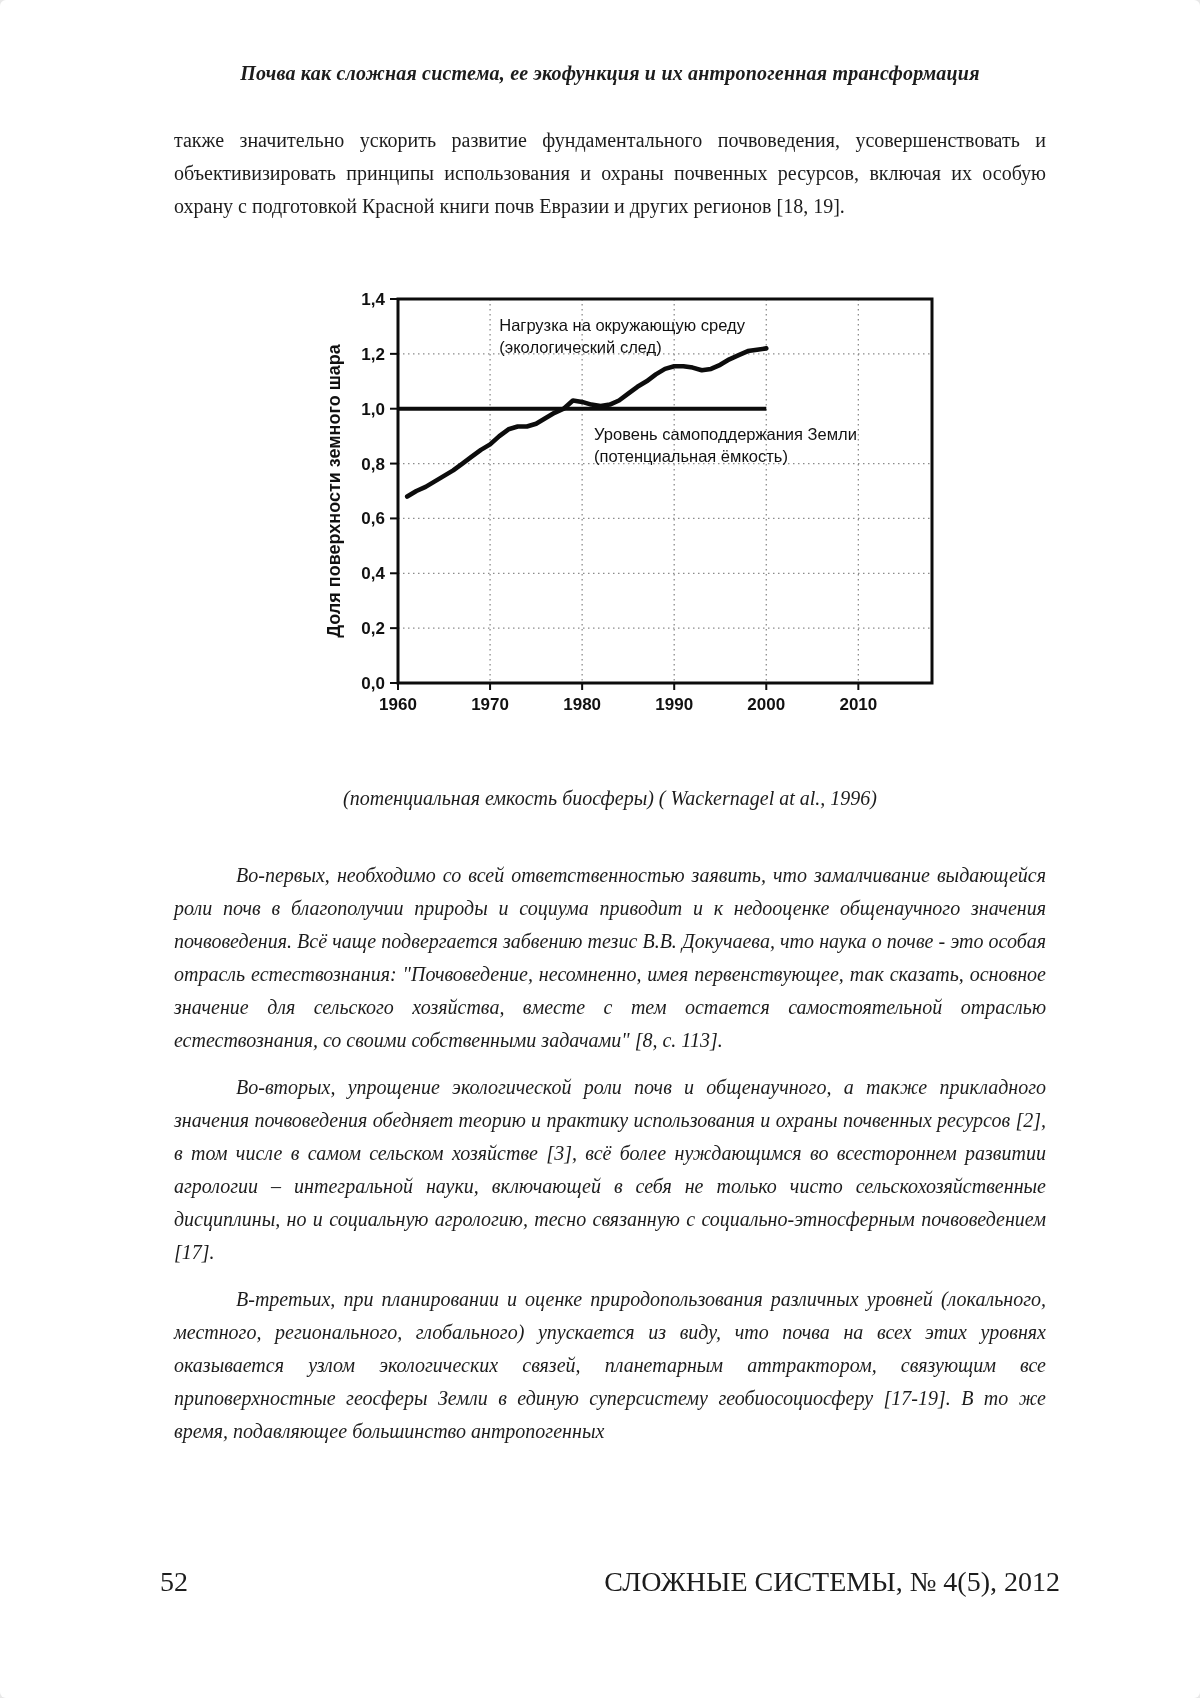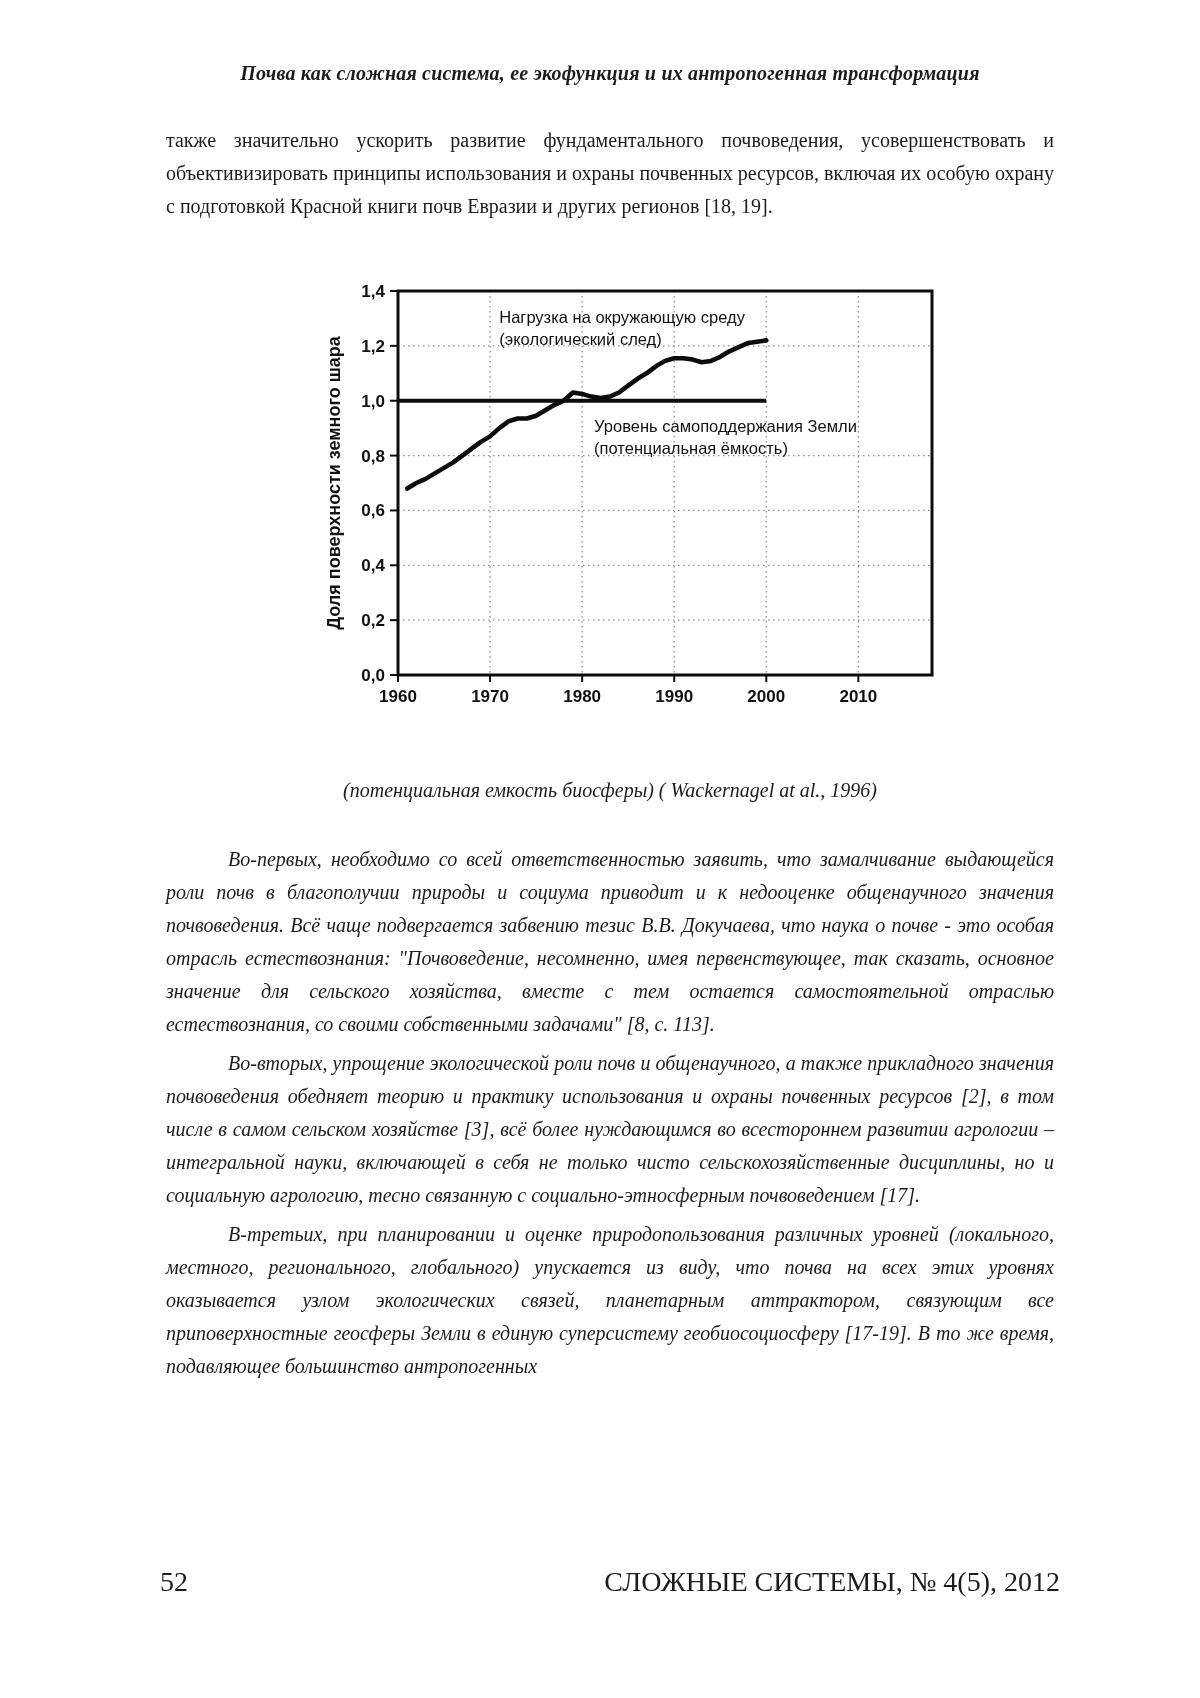--- a/index.html
+++ b/index.html
@@ -13,29 +13,30 @@
     position:relative;
     width:1200px;height:1698px;
     margin:0 auto;
     background:var(--page-bg);
     color:var(--ink);
     box-sizing:border-box;
     padding:58px 140px 100px 160px;
     display:flex;flex-direction:column;
     overflow:hidden;
     font-family:"Liberation Serif","DejaVu Serif",serif;
+    border-radius:6px;
   }
   .running-head{
     text-align:center;
     font-weight:bold;font-style:italic;
     font-size:20px;line-height:30px;
     letter-spacing:0.2px;
   }
   .body-par{
-    margin:6px;
+    margin:14px;
     font-size:20px;line-height:33px;
     text-align:justify;
     text-indent:62px;
   }
   .body-par.first{margin-top:36px;text-indent:0;}
   .figure-block{margin:48px 0 0 158px;width:648px;}
   .figure-block svg{display:block;}
   .chart-text{font-family:"Liberation Sans","DejaVu Sans",sans-serif;fill:#111;}
   .grid-line{stroke:var(--grid);stroke-width:1.3;stroke-dasharray:1.5 3.5;fill:none;}
   .plot-box{fill:none;stroke:var(--chart-line);stroke-width:3;}

